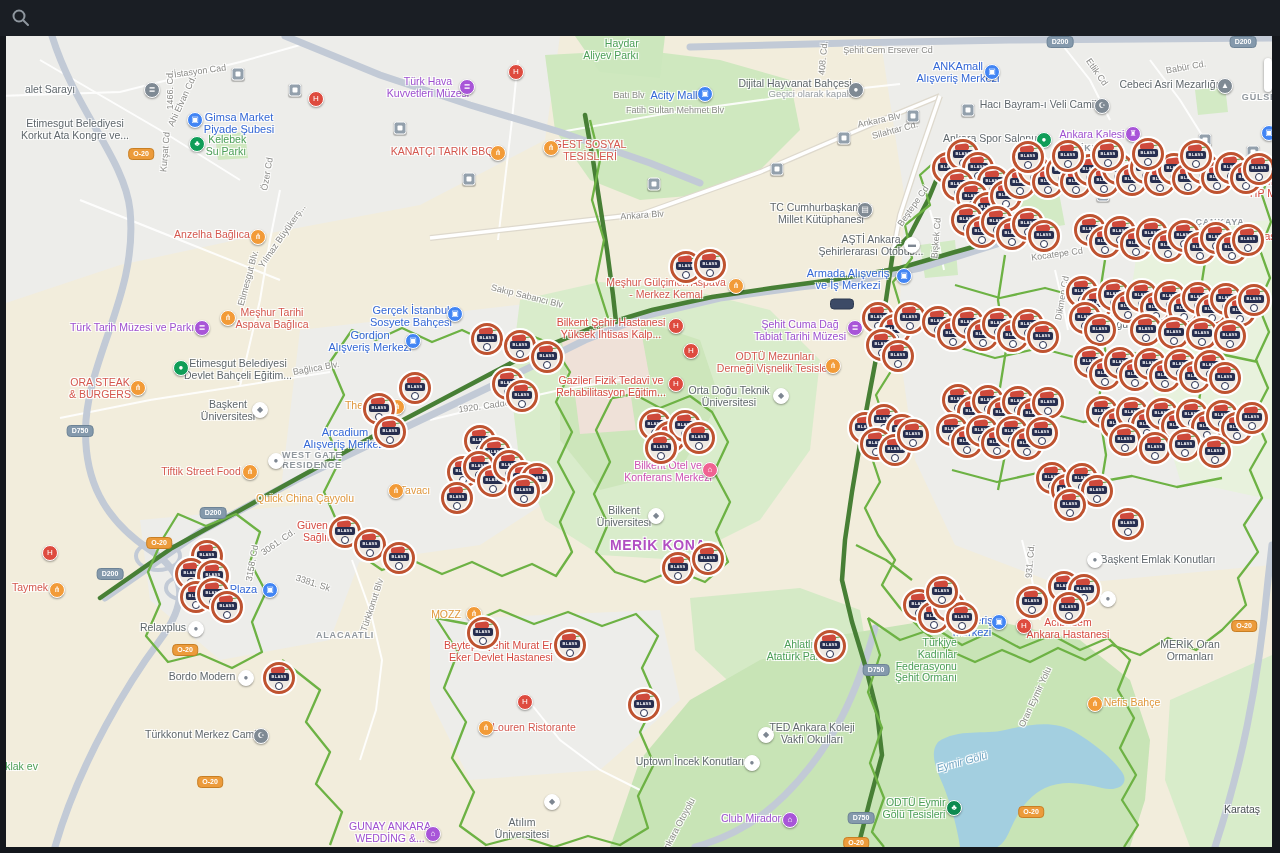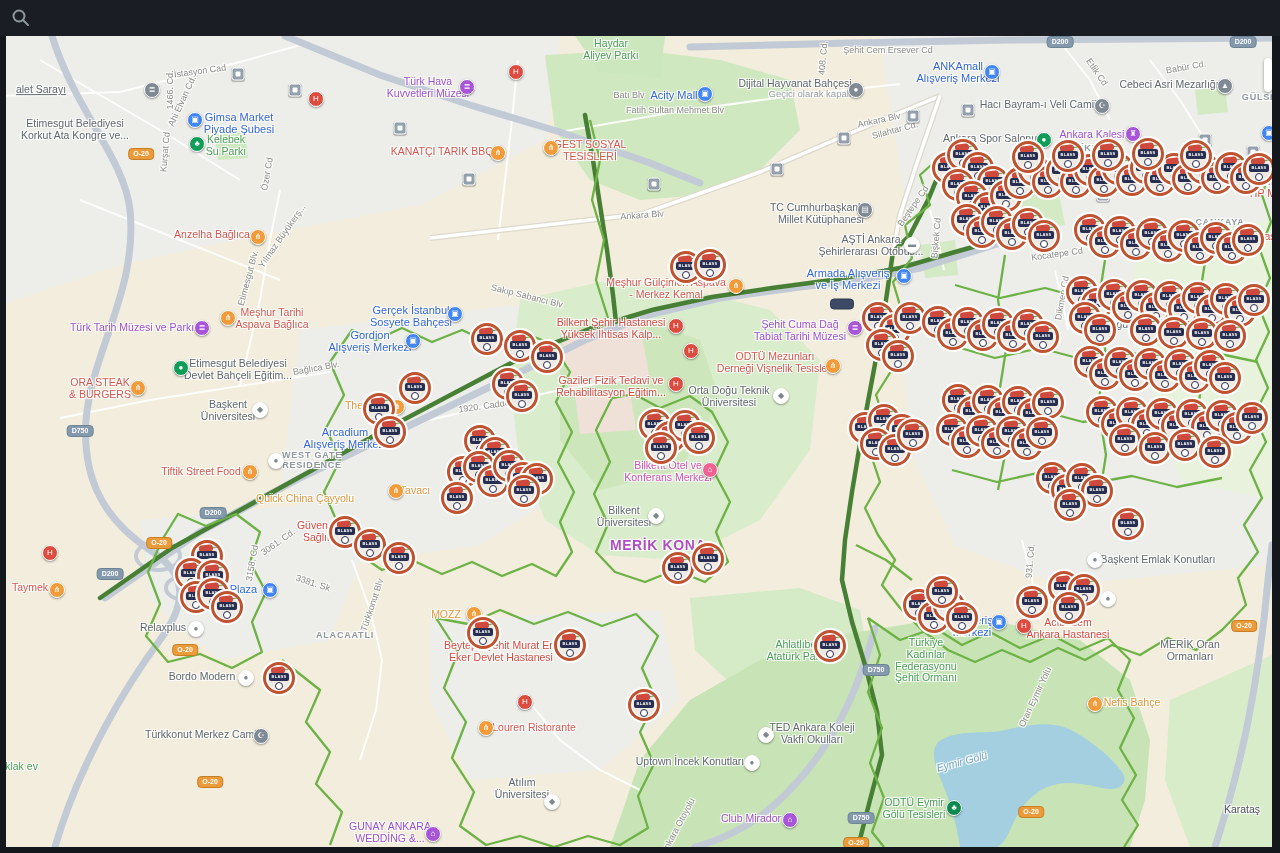--- a/index.html
+++ b/index.html
@@ -19,21 +19,21 @@
   .st{color:#8b8b88;font-size:9px;}
   .area{color:#90979d;font-size:9px;font-weight:700;letter-spacing:.8px;}
   .areap{color:#b14fc2;font-size:14px;font-weight:700;letter-spacing:.6px;}
   .place{color:#5f676c;font-size:10.5px;}
   .sub{color:#9aa0a6;font-size:9.5px;}
   .shop{color:#3367d6;font-size:11px;}
   .food{color:#d4574e;font-size:10.5px;}
   .food2{color:#e0973c;font-size:10.5px;}
   .mus{color:#9e4fd0;font-size:10.5px;}
   .hosp{color:#d64a41;font-size:10.5px;}
-  .park{color:#4b9e57;font-size:10.5px;}
+  .park{color:#4b9e57;font-size:10.5px;text-align:right;}
   .water{color:#72a5c3;font-size:10.5px;font-style:italic;}
   .city{color:#35393d;font-size:20px;font-weight:500;letter-spacing:.4px;}
   .loc{color:#4a5055;font-size:10.5px;}
   .pink{color:#cf52b5;font-size:10.5px;}
   
   .poi{position:absolute;width:14px;height:14px;border-radius:50%;border:1.5px solid #fff;
     box-shadow:0 1px 2px rgba(0,0,0,.35);color:#fff;font-size:8px;line-height:14px;text-align:center;
     transform:translate(-50%,-50%);z-index:3;cursor:pointer;}
   
   .trs{position:absolute;width:11px;height:11px;border-radius:3px;background:#93a0ac;border:1.5px solid #fff;
@@ -307,21 +307,21 @@
         <div>ODTÜ Eymir</div>
         <div>Gölü Tesisleri</div>
       </div>
       <div class="lbl park" style="left: 10px; top: 731px;">
         <div>kaklak ev</div>
       </div>
       <div class="lbl water" style="left: 956px; top: 726px; transform: translate(-50%, -50%) rotate(-15deg);">
         <div>Eymir Gölü</div>
       </div>
       <span class="poi" style="left: 146px; top: 54px; background: rgb(127, 138, 148); color: rgb(255, 255, 255);">≣</span>
-      <div class="lbl place" style="left: 35px; top: 54px; text-decoration: underline;">
+      <div class="lbl place" style="left: 44px; top: 54px;">
         <div>alet Sarayı</div>
       </div>
       <div class="lbl place" style="left: 69px; top: 94px;">
         <div>Etimesgut Belediyesi</div>
         <div>Korkut Ata Kongre ve...</div>
       </div>
       <span class="poi" style="left: 189px; top: 84px; background: rgb(66, 133, 244); color: rgb(255, 255, 255);">▣</span>
       <div class="lbl shop" style="left: 233px; top: 87px;">
         <div>Gimsa Market</div>
         <div>Piyade Şubesi</div>
@@ -526,21 +526,21 @@
       </div>
       <span class="poi" style="left: 480px; top: 692px; background: rgb(242, 155, 56); color: rgb(255, 255, 255);">⋔</span>
       <div class="lbl food" style="left: 528px; top: 692px;">
         <div>Louren Ristorante</div>
       </div>
       <span class="poi" style="left: 746px; top: 727px; background: rgb(255, 255, 255); color: rgb(125, 134, 145);">●</span>
       <div class="lbl place" style="left: 684px; top: 726px;">
         <div>Uptown İncek Konutları</div>
       </div>
       <span class="poi" style="left: 546px; top: 766px; background: rgb(255, 255, 255); color: rgb(125, 134, 145);">◆</span>
-      <div class="lbl place" style="left: 516px; top: 753px;">
+      <div class="lbl place" style="left: 516px; top: 793px;">
         <div>Atılım</div>
         <div>Üniversitesi</div>
       </div>
       <span class="poi" style="left: 427px; top: 798px; background: rgb(168, 85, 216); color: rgb(255, 255, 255);">⌂</span>
       <div class="lbl mus" style="left: 384px; top: 797px;">
         <div>GUNAY ANKARA</div>
         <div>WEDDİNG &amp;...</div>
       </div>
       <span class="poi" style="left: 784px; top: 784px; background: rgb(168, 85, 216); color: rgb(255, 255, 255);">⌂</span>
       <div class="lbl mus" style="left: 745px; top: 783px;">

